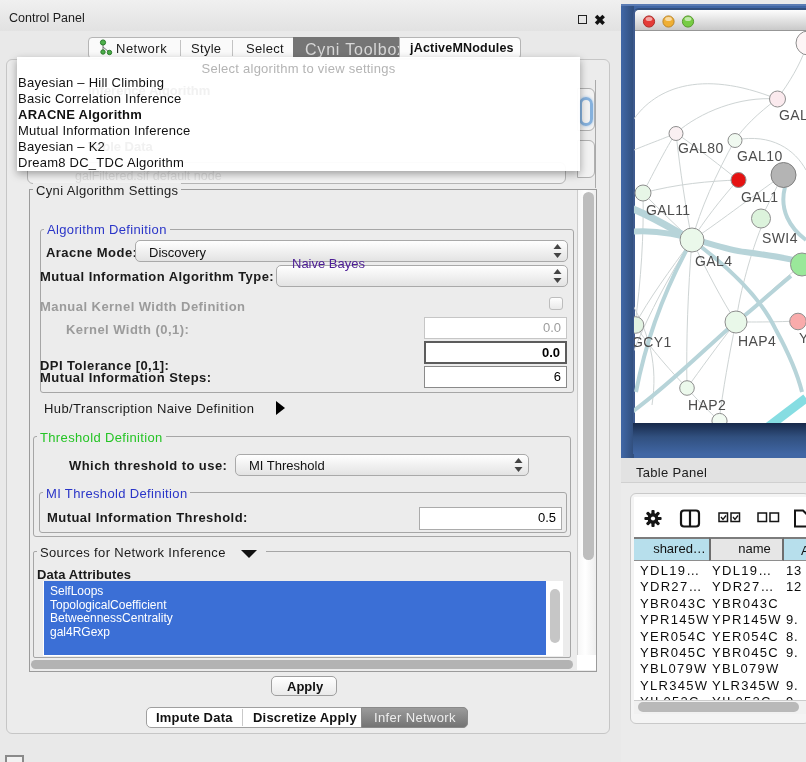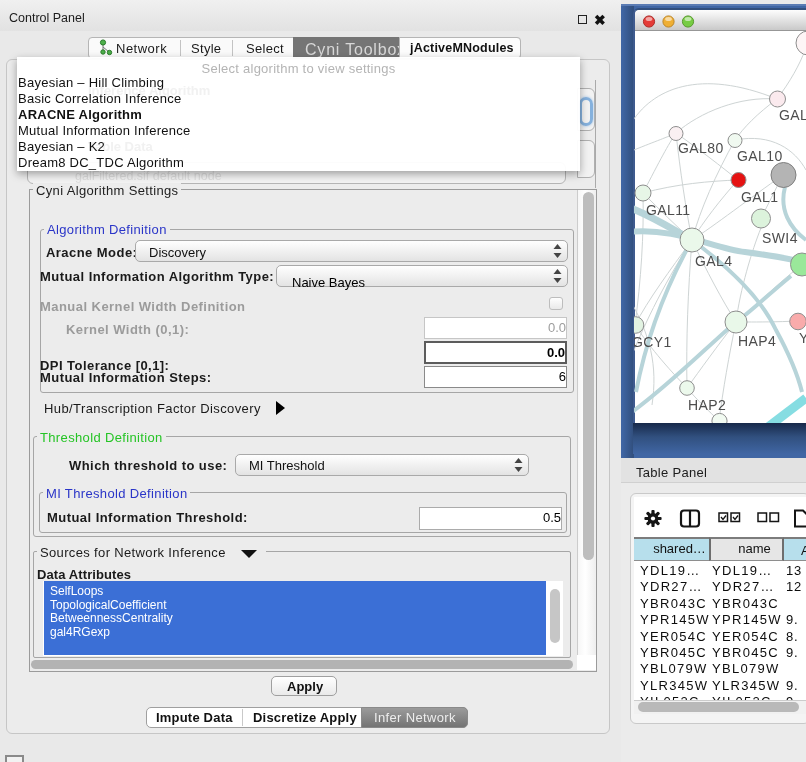--- a/index.html
+++ b/index.html
@@ -3,21 +3,21 @@
 <meta charset="utf-8">
 <style>
 * { margin:0; padding:0; box-sizing:border-box; }
 html,body { width:806px; height:762px; overflow:hidden; background:#e9e9e9;
   font-family:"Liberation Sans", sans-serif; }
 .abs { position:absolute; }
 #stage { position:relative; width:806px; height:762px; overflow:hidden; }
 .bold { font-weight:bold; }
 
 .inp { position:absolute; background:#fff; text-align:right; font-size:13px;
-  line-height:20px; }
+  line-height:20px; padding-right:5px; }
 .gtitle { position:absolute; font-size:13px; background:#ececec; padding:0 3px; letter-spacing:0.35px; }
 .grp { position:absolute; border:1px solid #a6a6a6; border-radius:3px; }
 .lbl { position:absolute; font-size:13px; font-weight:bold; color:#1a1a1a; letter-spacing:0.45px; }
 .lbl.glab { color:#9b9b9b; }
 .arr { position:absolute; }
 </style>
 </head>
 <body>
 <div id="stage">
   <div class="abs" style="left:0px;top:0px;width:2px;height:3px;background:#555;"></div>
@@ -75,39 +75,39 @@
   <div class="lbl" style="left:46px;top:245px;">Aracne Mode:</div>
   <div class="abs" style="left:135px;top:240px;width:433px;height:22px;background:linear-gradient(#fff,#e3e3e3);border:1px solid #a9a9a9;border-radius:5px;"></div>
   <div class="abs" style="left:149px;top:245px;font-size:13px;color:#111;">Discovery</div>
   <svg class="arr" style="left:553px;top:244px;" width="9" height="14" viewBox="0 0 9 14">
       <polygon points="4.5,0 8.5,5 0.5,5" fill="#444"></polygon>
       <polygon points="4.5,14 8.5,9 0.5,9" fill="#444"></polygon>
     </svg>
 
   <div class="lbl" style="left:40px;top:269px;">Mutual Information Algorithm Type:</div>
   <div class="abs" style="left:276px;top:265px;width:292px;height:22px;background:linear-gradient(#fff,#e3e3e3);border:1px solid #a9a9a9;border-radius:5px;"></div>
-  <div class="abs" style="left:292px;top:275px;font-size:13px;color:#000000;">Naive Bayes</div>
+  <div class="abs" style="left:292px;top:256px;font-size:13px;color:#4c1d95;">Naive Bayes</div>
   <svg class="arr" style="left:553px;top:269px;" width="9" height="14" viewBox="0 0 9 14">
       <polygon points="4.5,0 8.5,5 0.5,5" fill="#444"></polygon>
       <polygon points="4.5,14 8.5,9 0.5,9" fill="#444"></polygon>
     </svg>
 
   <div class="lbl glab" style="left:40px;top:299px;">Manual Kernel Width Definition</div>
   <div class="abs" style="left:549px;top:297px;width:14px;height:13px;background:linear-gradient(#fefefe,#e9e9e9);border:1px solid #bdbdbd;border-radius:3px;"></div>
 
   <div class="lbl glab" style="left:40px;top:322px;padding-left:26px;">Kernel Width (0,1):</div>
   <div class="inp" style="left:424px;top:317px;width:143px;height:22px;border:1px solid #c6c6c6;color:#9d9d9d;">0.0</div>
 
   <div class="lbl" style="left:40px;top:346px;margin-top:12px;">DPI Tolerance [0,1]:</div>
   <div class="inp bold" style="left:424px;top:341px;width:143px;height:23px;border:2px solid #5c5c5c;color:#000;">0.0</div>
 
   <div class="lbl" style="left:40px;top:370px;">Mutual Information Steps:</div>
   <div class="inp" style="left:424px;top:366px;width:143px;height:22px;border:1px solid #8a8a8a;color:#000;">6</div>
 
-  <div class="abs" style="left:44px;top:401px;font-size:13px;letter-spacing:0.4px;color:#1a1a1a;">Hub/Transcription Factor Discovery</div>
+  <div class="abs" style="left:44px;top:401px;font-size:13px;letter-spacing:0.4px;color:#1a1a1a;">Hub/Transcription Naive Definition</div>
   <svg class="abs" style="left:274px;top:400px;" width="12" height="16">
       <polygon points="2,1 11,8 2,15" fill="#000"></polygon>
     </svg>
 
   <div class="grp" style="left:33px;top:436px;width:538px;height:101px;"></div>
   <div class="gtitle" style="left:37px;top:430px;color:#25c425;">Threshold Definition</div>
 
   <div class="lbl" style="left:69px;top:458px;">Which threshold to use:</div>
   <div class="abs" style="left:235px;top:454px;width:294px;height:22px;background:linear-gradient(#fff,#e3e3e3);border:1px solid #a9a9a9;border-radius:5px;"></div>
   <div class="abs" style="left:249px;top:458px;font-size:13px;color:#111;">MI Threshold</div>

